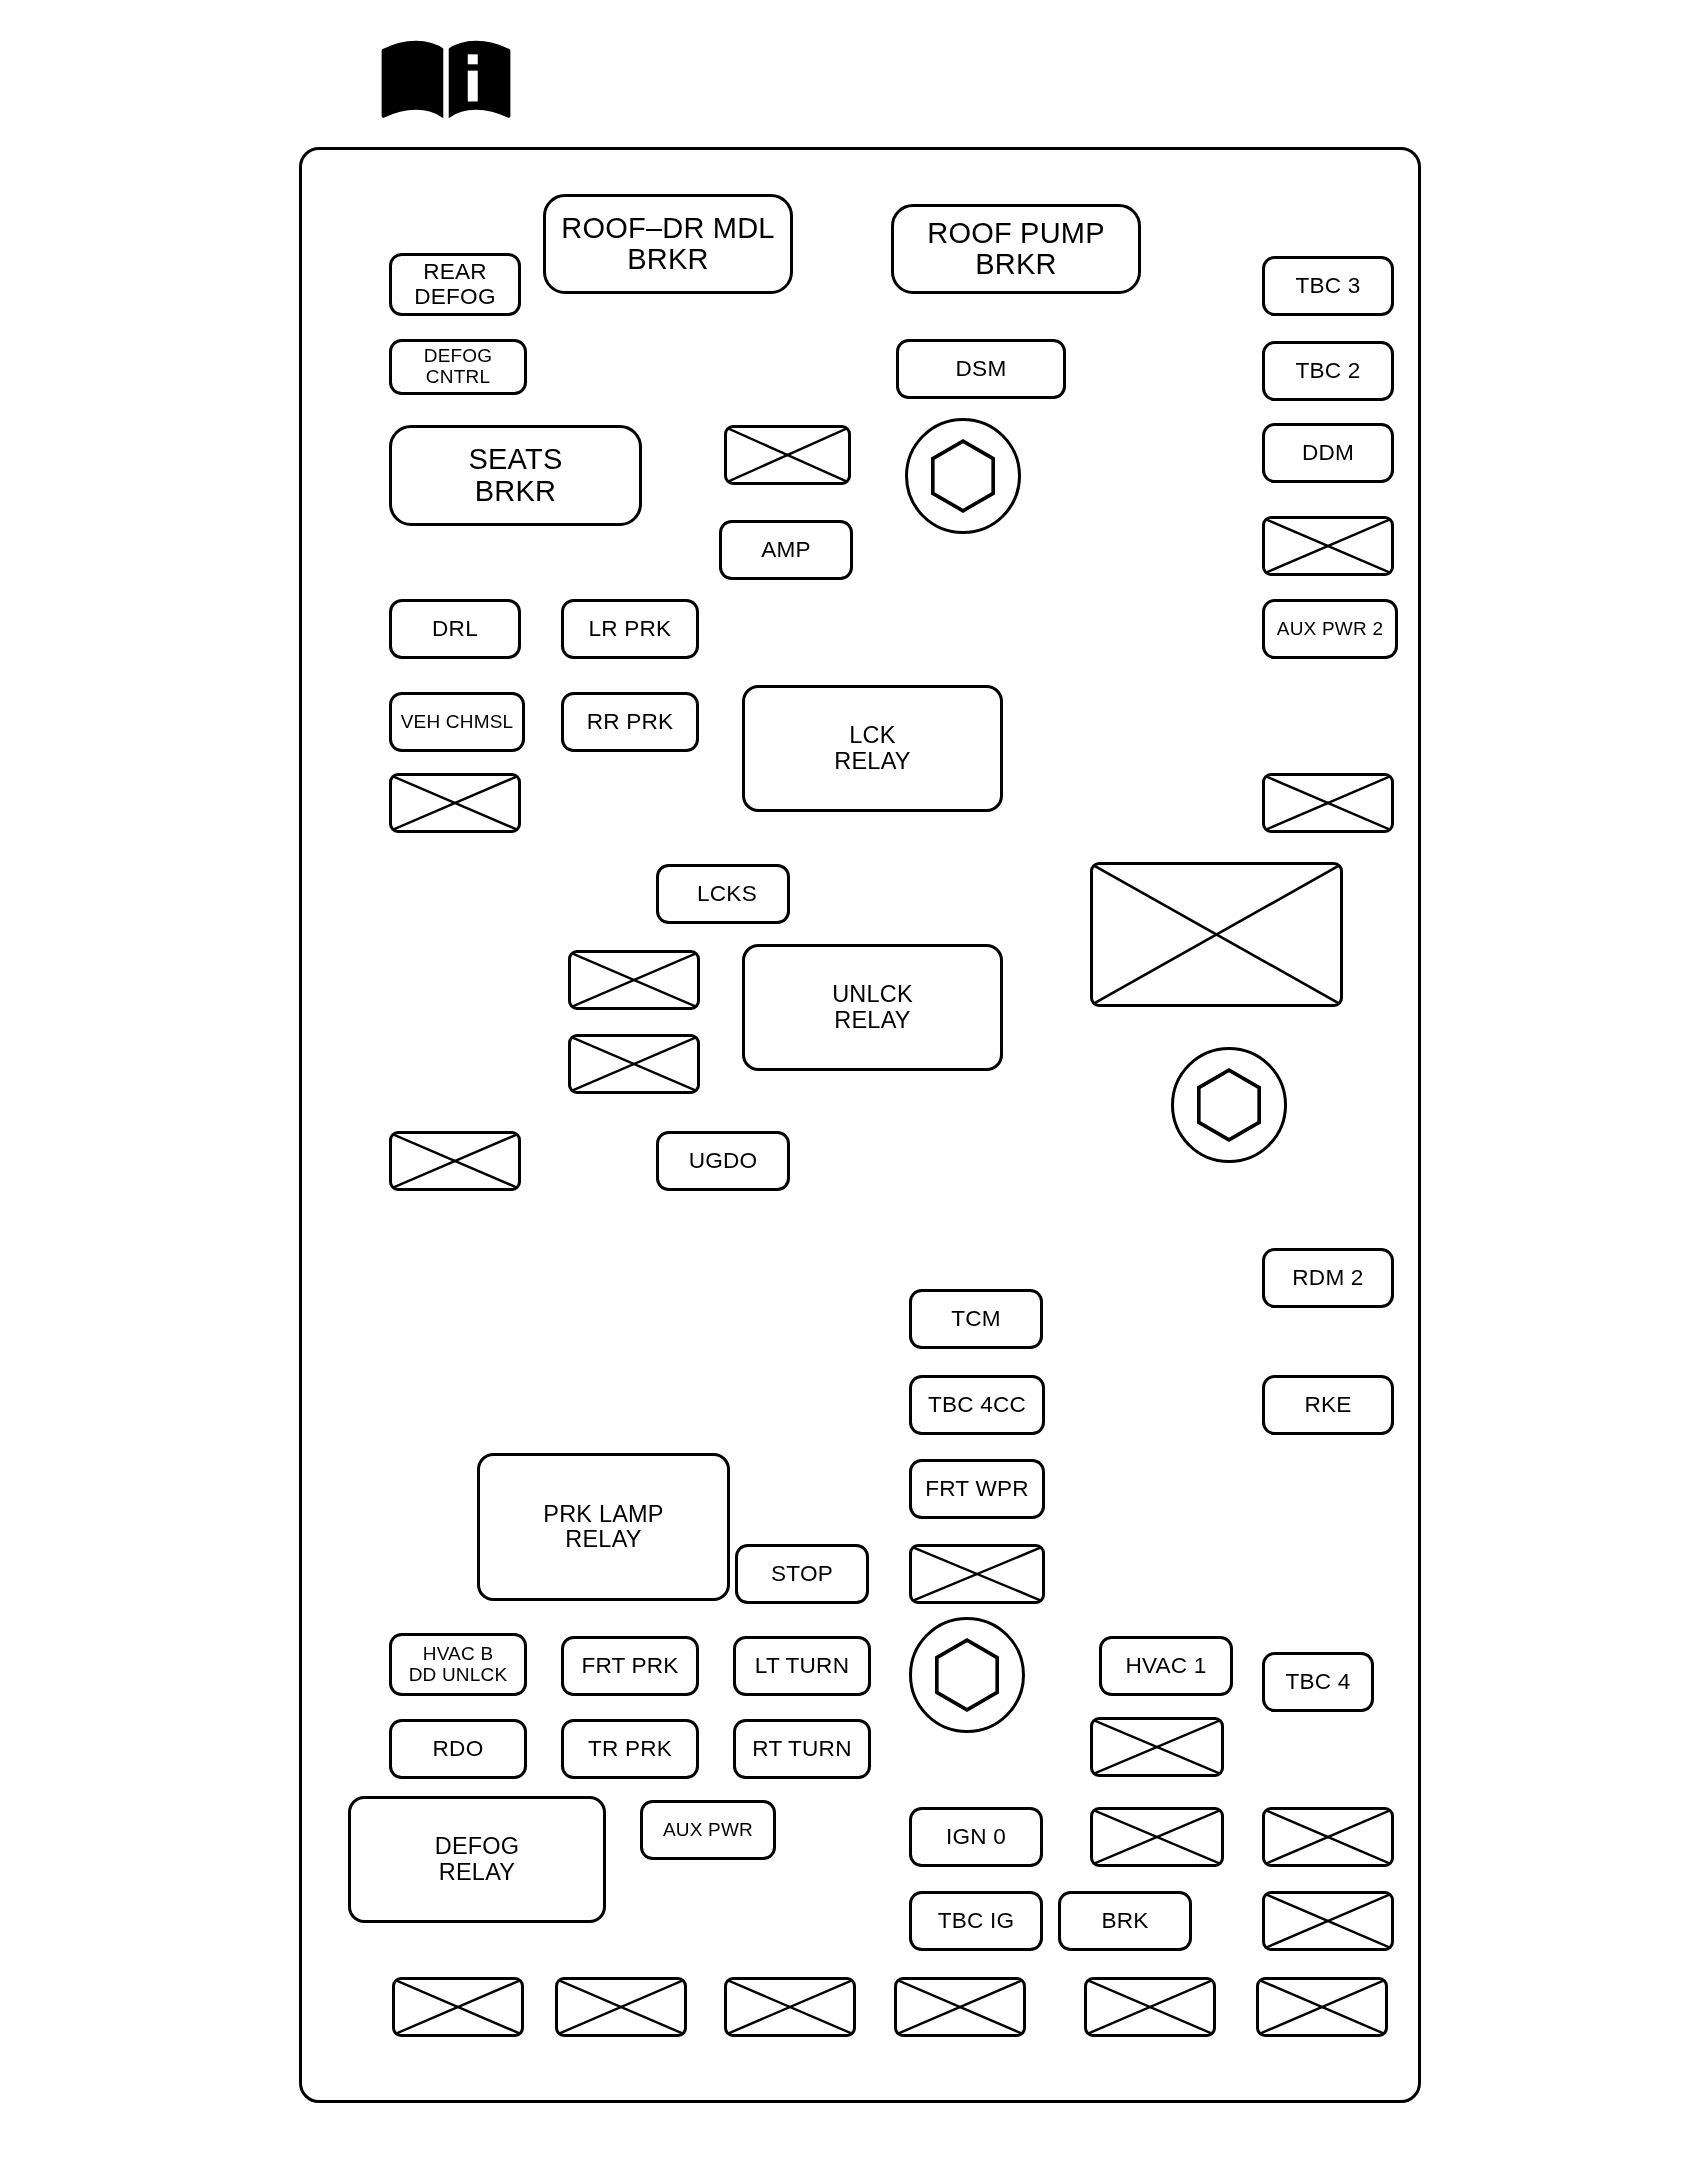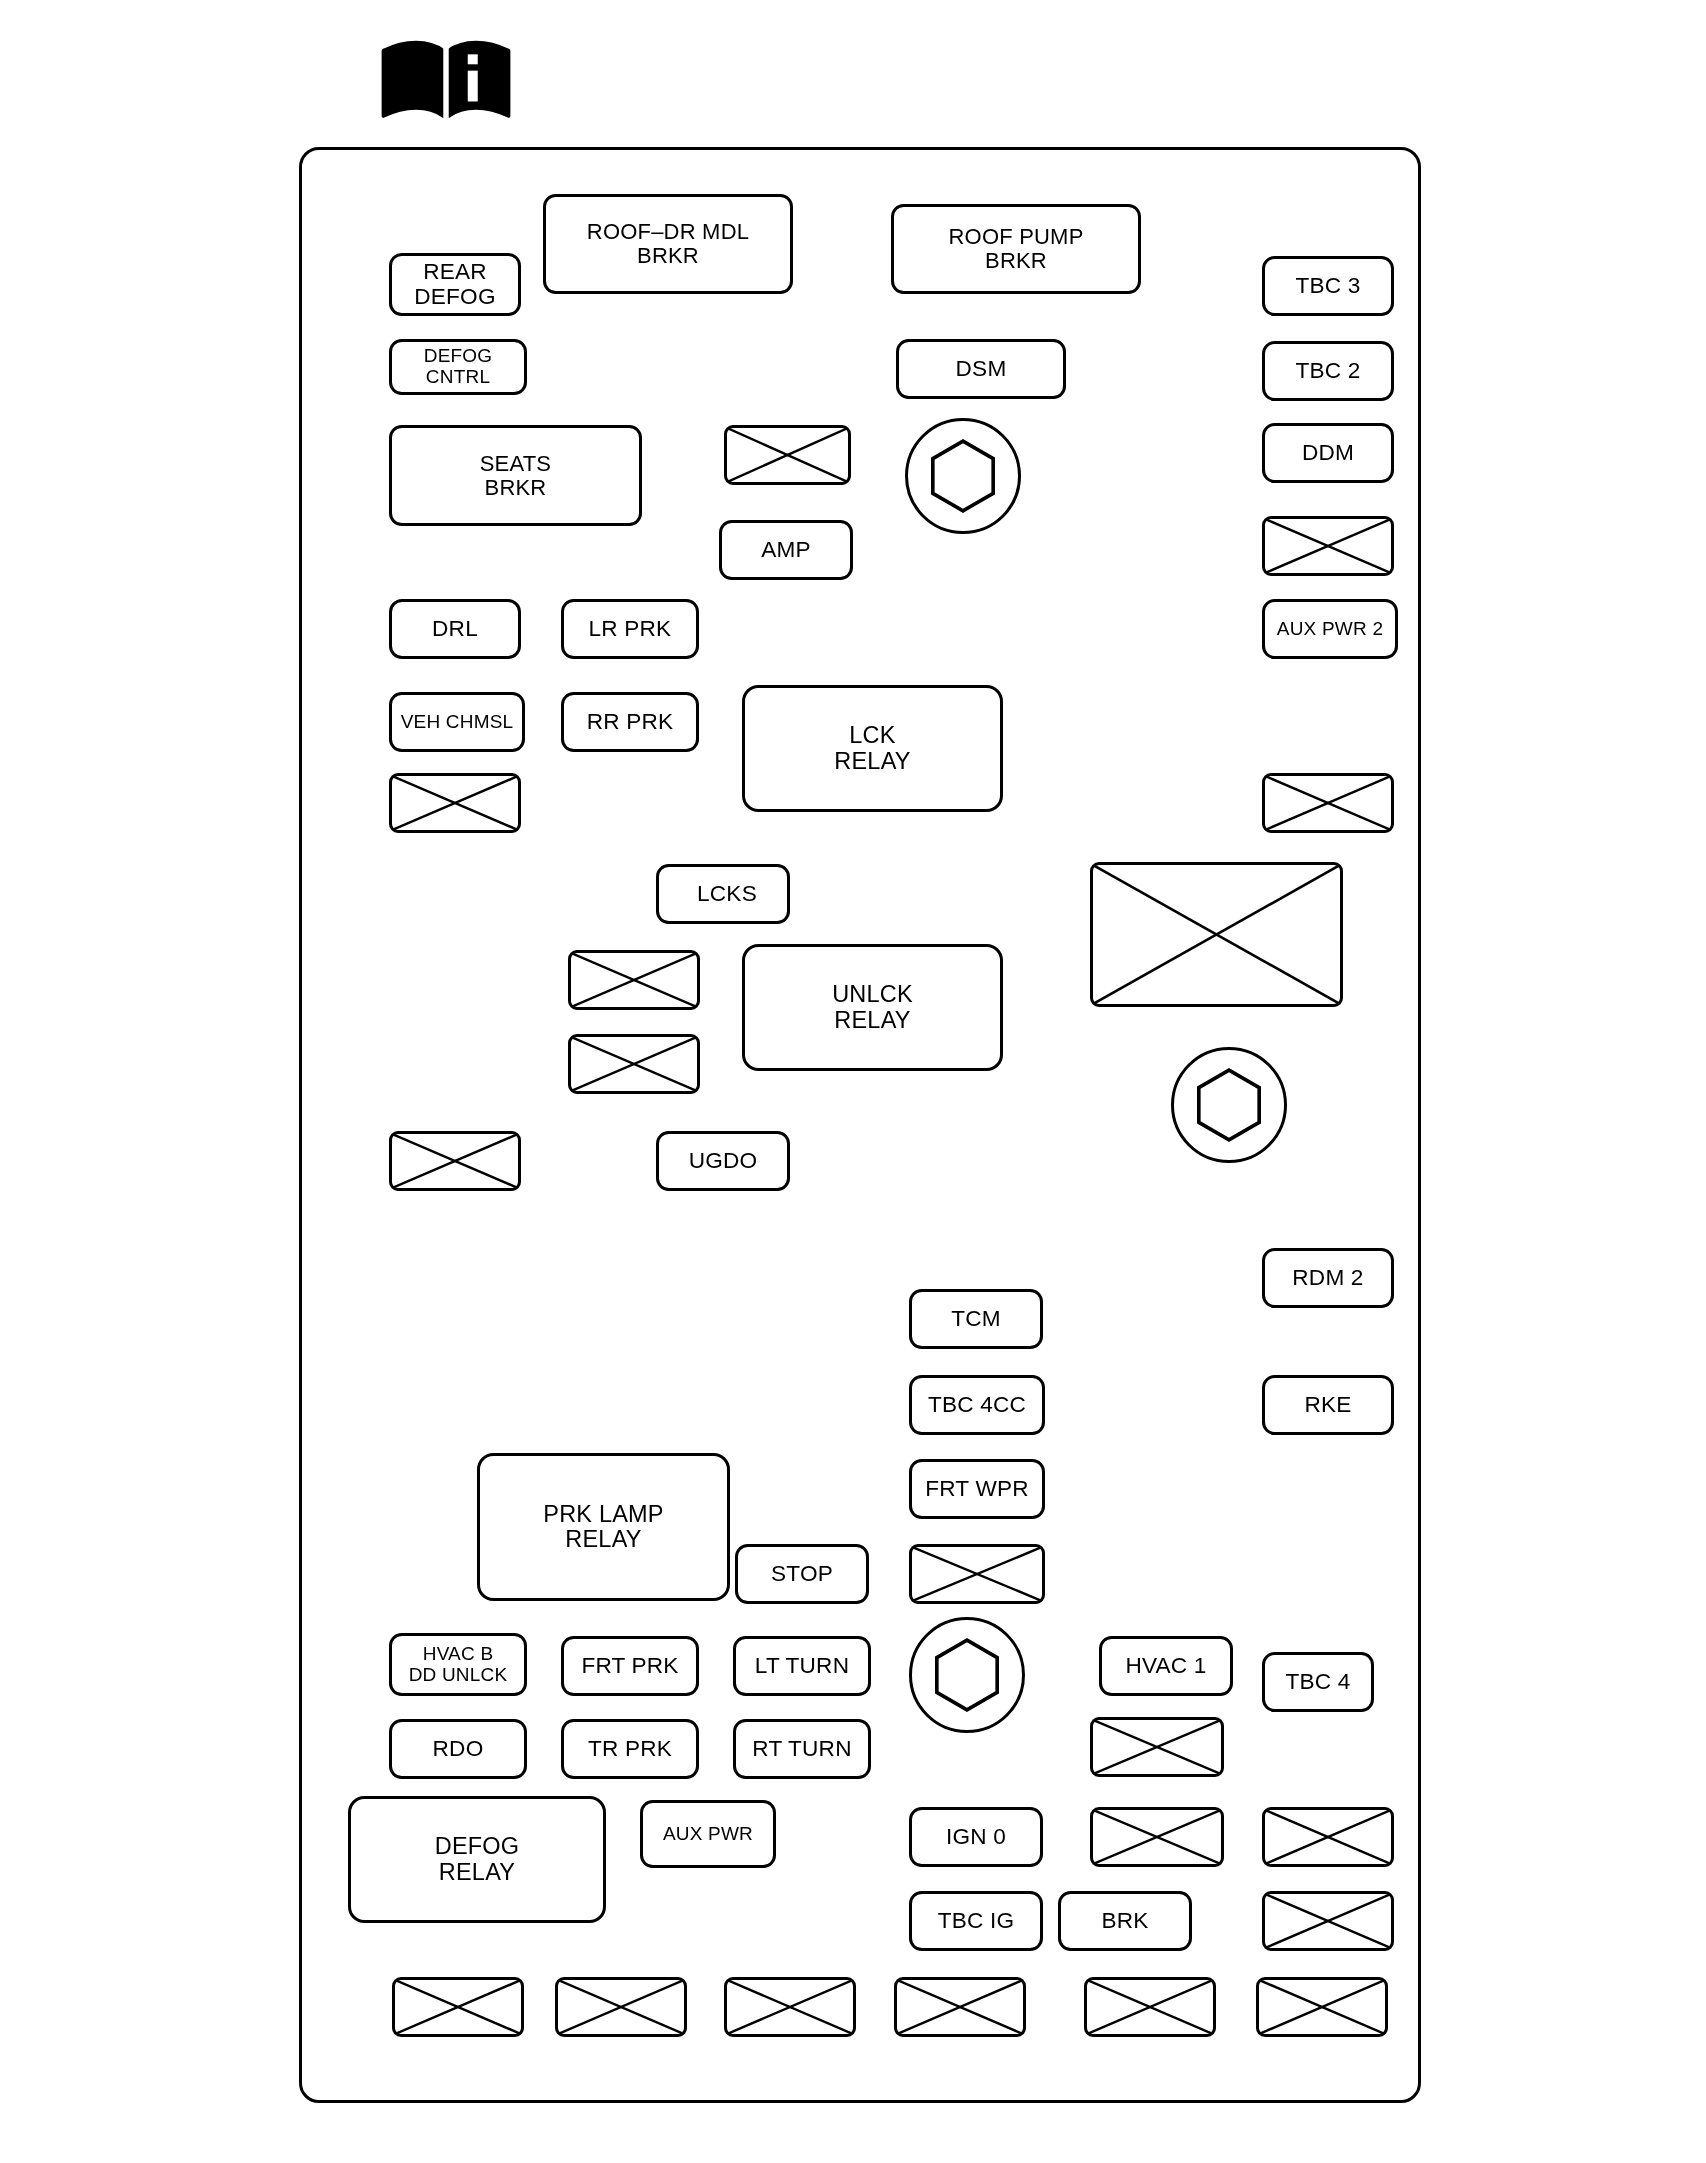--- a/index.html
+++ b/index.html
@@ -51,21 +51,21 @@
     align-items: center;
     justify-content: center;
     text-align: center;
     color: #000;
     line-height: 1.08;
     white-space: pre-line;
     letter-spacing: 0.2px;
   }
   .box.small { font-size: 22.6px; }
   .box.tiny  { font-size: 19px; }
-  .box.mid   { font-size: 22px; }
+  .box.mid   { font-size: 29px; border-radius: 22px; }
   .box.relay { font-size: 23.5px; border-radius: 16.3px; }
   
   .empty {
     position: absolute;
     border: 3.6px solid #000;
     border-radius: 9px;
     box-sizing: border-box;
     background: #fff;
   }
   .empty svg { display: block; width: 100%; height: 100%; }
@@ -252,21 +252,21 @@
       <div class="empty" style="left: 1090px; top: 1717px; width: 134px; height: 60px;">
         <svg viewBox="0 0 148 66" preserveAspectRatio="none">
           <line x1="0" y1="0" x2="148" y2="66" stroke="#000" stroke-width="3"></line>
           <line x1="0" y1="66" x2="148" y2="0" stroke="#000" stroke-width="3"></line>
         </svg>
       </div>
       <div class="num" style="left: 305px; top: 1800px;"></div>
       <div class="box relay" style="left: 348px; top: 1796px; width: 258px; height: 127px;">DEFOG
 RELAY</div>
       <div class="num" style="left: 597px; top: 1798px;"></div>
-      <div class="box tiny" style="left: 640px; top: 1800px; width: 136px; height: 68px;">AUX PWR</div>
+      <div class="box tiny" style="left: 640px; top: 1800px; width: 136px; height: 60px;">AUX PWR</div>
       <div class="num" style="left: 866px; top: 1805px;"></div>
       <div class="box small" style="left: 909px; top: 1807px; width: 134px; height: 60px;">IGN 0</div>
       <div class="num" style="left: 1047px; top: 1805px;"></div>
       <div class="empty" style="left: 1090px; top: 1807px; width: 134px; height: 60px;">
         <svg viewBox="0 0 148 66" preserveAspectRatio="none">
           <line x1="0" y1="0" x2="148" y2="66" stroke="#000" stroke-width="3"></line>
           <line x1="0" y1="66" x2="148" y2="0" stroke="#000" stroke-width="3"></line>
         </svg>
       </div>
       <div class="num" style="left: 1219px; top: 1805px;"></div>

